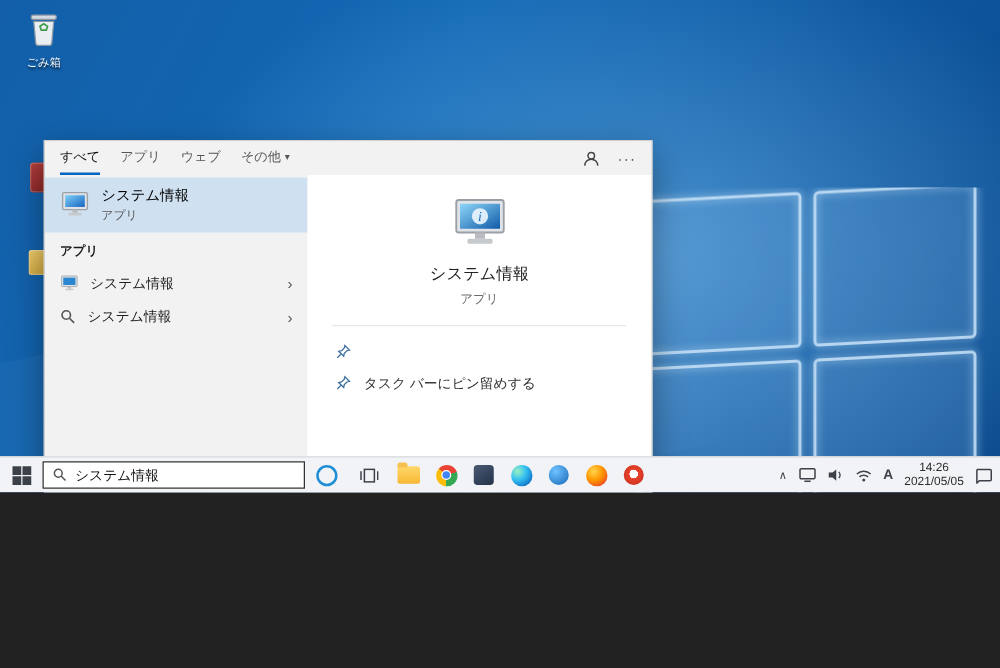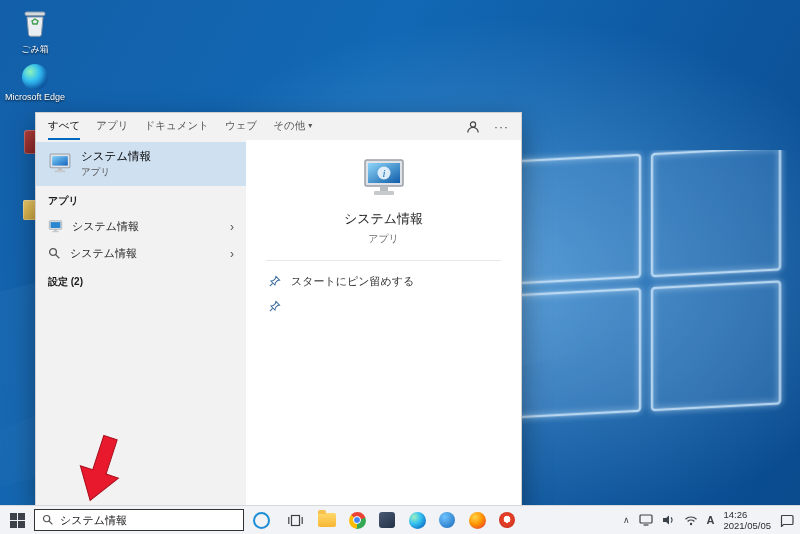--- a/index.html
+++ b/index.html
@@ -1,16 +1,16 @@
 <!DOCTYPE html>
 <html><head>
 <meta charset="utf-8">
 <style>
   html,body{margin:0;padding:0;background:#222;}
-  .stage{position:relative;width:800px;height:534px;overflow:hidden;
+  .stage{position:relative;width:800px;height:394px;overflow:hidden;
     font-family:"Liberation Sans","DejaVu Sans",sans-serif;
     background:
       radial-gradient(620px 420px at 64% 52%, rgba(130,200,250,.50), rgba(30,110,190,0) 62%),
       linear-gradient(118deg,#135fa9 0%,#1268b4 38%,#0d569e 70%,#0a4a8d 100%);}
   .beam{position:absolute;pointer-events:none;}
   .beam1{left:-70px;top:235px;width:650px;height:190px;transform:rotate(-13deg);
     background:linear-gradient(90deg,rgba(255,255,255,0) 0%,rgba(170,220,255,.16) 55%,rgba(255,255,255,0) 100%);}
   .beam2{left:-40px;top:330px;width:560px;height:120px;transform:rotate(-24deg);
     background:linear-gradient(90deg,rgba(255,255,255,0) 0%,rgba(170,220,255,.12) 55%,rgba(255,255,255,0) 100%);}
   .winlogo{position:absolute;left:502px;top:150px;opacity:.85;pointer-events:none;}
@@ -71,21 +71,21 @@
   .chrome:before{content:"";position:absolute;left:4.5px;top:4.5px;width:8px;height:8px;border-radius:50%;background:#4285f4;border:1.5px solid #fff;box-sizing:border-box;}
   .app3{width:16px;height:16px;border-radius:3px;background:linear-gradient(145deg,#4a5a74,#233247);}
   .edgeo{width:17px;height:17px;border-radius:50%;
     background:radial-gradient(circle at 30% 30%,#9ef0c0 0%,#35c1f1 40%,#0f72c8 80%,#0a4f96 100%);}
   .app5{width:16px;height:16px;border-radius:50%;background:radial-gradient(circle at 35% 30%,#6fc3ff,#1668b8);}
   .ffox{width:17px;height:17px;border-radius:50%;background:radial-gradient(circle at 35% 30%,#ffd54d,#ff9500 45%,#e8452c 85%);}
   .app7{width:16px;height:16px;border-radius:50%;background:radial-gradient(circle at 50% 45%,#fff 0 28%,#e8432b 30%,#c22a1a 100%);}
   .tray{margin-left:auto;display:flex;align-items:center;gap:9px;padding-right:6px;color:#3c4149;}
   .tray-chev{font-size:9px;cursor:pointer;}
   .ime{font-size:11px;font-weight:bold;cursor:pointer;}
-  .clock{font-size:9.5px;text-align:left;line-height:1.2;color:#2c2c2c;cursor:pointer;}
+  .clock{font-size:9.5px;text-align:center;line-height:1.2;color:#2c2c2c;cursor:pointer;}
   .tricon{cursor:pointer;display:flex;}
 </style>
 </head>
 <body>
 
 <div class="stage">
 
   <div class="beam beam1"></div>
   <div class="beam beam2"></div>
 
@@ -109,37 +109,32 @@
 
   <div class="dicon" style="left:4px;top:8px;">
     <svg width="26" height="30">
       <rect x="3" y="4" width="20" height="3.5" rx="1.5" fill="#d3dbe2" stroke="#8b98a5"></rect>
       <path d="M5 9 h16 l-1.6 17.5 a2 2 0 0 1 -2 1.8 H8.6 a2 2 0 0 1 -2 -1.8 Z" fill="#e9eef3" stroke="#8b98a5"></path>
       <path d="M10 13 l3 -2 3 2 -1 3 h-4 Z" fill="none" stroke="#3f9e4d" stroke-width="1.4"></path>
     </svg>
     <div class="dlabel">ごみ箱</div>
   </div>
 
-  <div class="dicon" style="left:4px;top:64px;">
-    <div class="edge-orb"></div>
-    <div class="dlabel">Microsoft Edge</div>
-  </div>
 
   <div class="dicon" style="left:4px;top:130px;">
     <div class="picon1"></div>
   </div>
   <div class="dicon" style="left:4px;top:200px;">
     <div class="picon2"></div>
   </div>
 
   <div class="spanel">
     <div class="tabs">
       <div class="tab active">すべて</div>
       <div class="tab">アプリ</div>
-      <div class="tab">ドキュメント</div>
       <div class="tab">ウェブ</div>
       <div class="tab">
         <span>その他</span>
         <span style="font-size:8px;">▾</span>
       </div>
       <div class="tabsp"></div>
       <div class="tabicons">
         <svg width="14" height="14" viewBox="0 0 14 14">
           <circle cx="7" cy="4.5" r="2.6" fill="none" stroke="#444" stroke-width="1.2"></circle>
           <path d="M1.8 12.5 a5.2 5.2 0 0 1 10.4 0" fill="none" stroke="#444" stroke-width="1.2"></path>
@@ -184,21 +179,20 @@
 
         <div class="result-row">
           <svg width="13" height="13" viewBox="0 0 13 13">
             <circle cx="5" cy="5" r="3.4" fill="none" stroke="#555" stroke-width="1.3"></circle>
             <line x1="7.6" y1="7.6" x2="11.3" y2="11.3" stroke="#555" stroke-width="1.3"></line>
           </svg>
           <span>システム情報</span>
           <span class="chev">›</span>
         </div>
 
-        <div class="sp-header">設定 (2)</div>
       </div>
 
       <div class="sp-right">
         <svg width="46" height="42" viewBox="0 0 46 42">
           <defs>
               <linearGradient id="scrB" x1="0" y1="0" x2="1" y2="1">
             <stop offset="0" stop-color="#8ed6f9"></stop>
                 <stop offset="1" stop-color="#0f5ba8"></stop>
               </linearGradient>
             </defs>
@@ -212,27 +206,27 @@
         <div class="dt-title">システム情報</div>
         <div class="dt-sub">アプリ</div>
         <div class="dt-div"></div>
 
         <div class="dt-actions">
           <div class="act-row">
             <svg width="13" height="13" viewBox="0 0 14 14">
               <path d="M8.5 1.5 L12.5 5.5 L10.3 6 L8 8.3 L7.5 10.8 L3.2 6.5 L5.7 6 L8 3.7 Z" fill="none" stroke="#3d6e9e" stroke-width="1.1"></path>
               <line x1="2" y1="12" x2="5" y2="9" stroke="#3d6e9e" stroke-width="1.1"></line>
             </svg>
-            <span>スタートにピン留めする</span>
           </div>
           <div class="act-row">
             <svg width="13" height="13" viewBox="0 0 14 14">
               <path d="M8.5 1.5 L12.5 5.5 L10.3 6 L8 8.3 L7.5 10.8 L3.2 6.5 L5.7 6 L8 3.7 Z" fill="none" stroke="#3d6e9e" stroke-width="1.1"></path>
               <line x1="2" y1="12" x2="5" y2="9" stroke="#3d6e9e" stroke-width="1.1"></line>
             </svg>
+            <span>タスク バーにピン留めする</span>
           </div>
         </div>
       </div>
     </div>
   </div>
 
   <svg class="red-arrow" width="78" height="80" viewBox="0 0 78 80">
     <g transform="rotate(18 36 36)">
       <polygon points="29,2 43,2 43,38 56,38 36,68 16,38 29,38" fill="#e8192c" stroke="#a80f1e" stroke-width="1"></polygon>
     </g>

